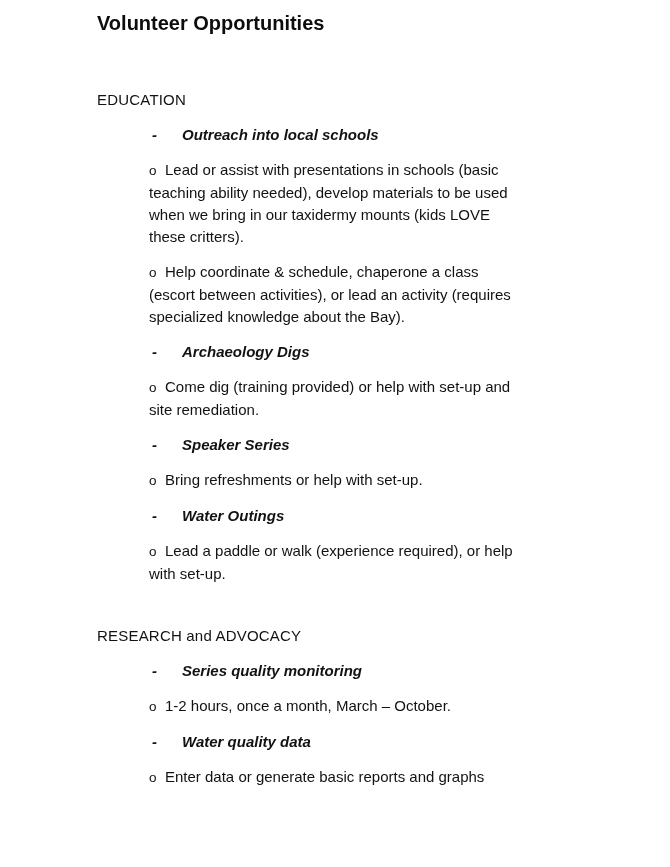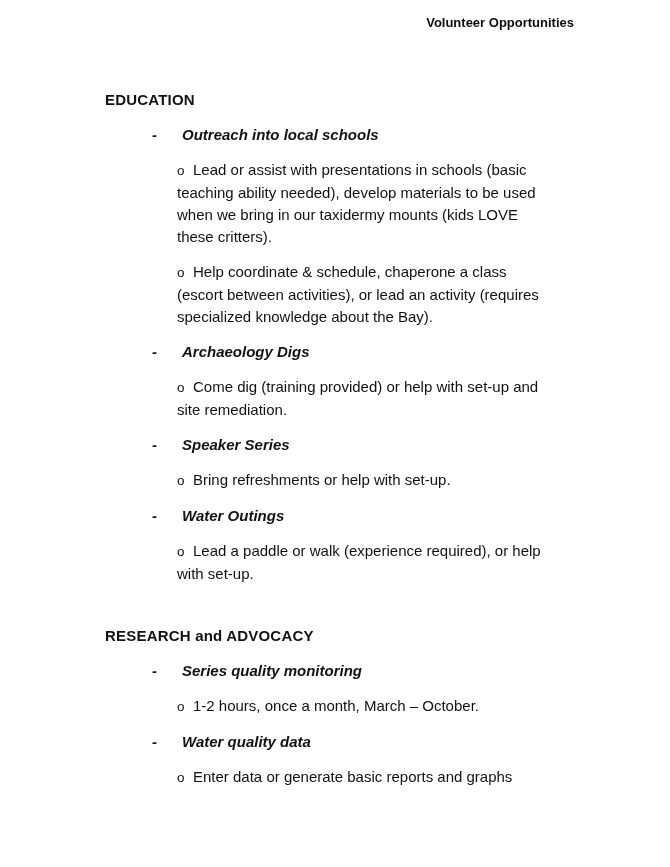--- a/index.html
+++ b/index.html
@@ -14,30 +14,30 @@
     background: #ffffff;
     box-sizing: border-box;
     padding: 11px 96px 0 97px;
     font-family: "Liberation Sans", sans-serif;
     font-size: 15px;
     line-height: 22px;
     color: #121212;
     overflow: hidden;
   }
   .title {
-    font-size: 13px;
+    font-size: 20px;
     font-weight: 700;
     line-height: 24px;
-    text-align: right;
+    text-align: left;
     margin: 0 0 54px 0;
     color: #0d0d0d;
   }
   .heading {
-    font-weight: 700;
-    margin: 0 0 13px 8px;
+    font-weight: 400;
+    margin: 0 0 13px 0;
     letter-spacing: 0.2px;
   }
   .section-research .heading {
     margin-top: 40px;
   }
   p.item {
     margin: 0 0 13px 0;
     text-indent: 55px;
     font-style: italic;
   }
@@ -52,21 +52,21 @@
   }
   .pre {
     white-space: pre;
   }
   sup.ord {
     font-size: 9px;
     line-height: 0;
     vertical-align: 6px;
   }
   p.sub {
-    margin: 0 0 13px 80px;
+    margin: 0 0 13px 52px;
   }
   p.sub .ob {
     display: inline-block;
     width: 16px;
     font-size: 13.5px;
   }
 </style>
 </head>
 <body>
 

